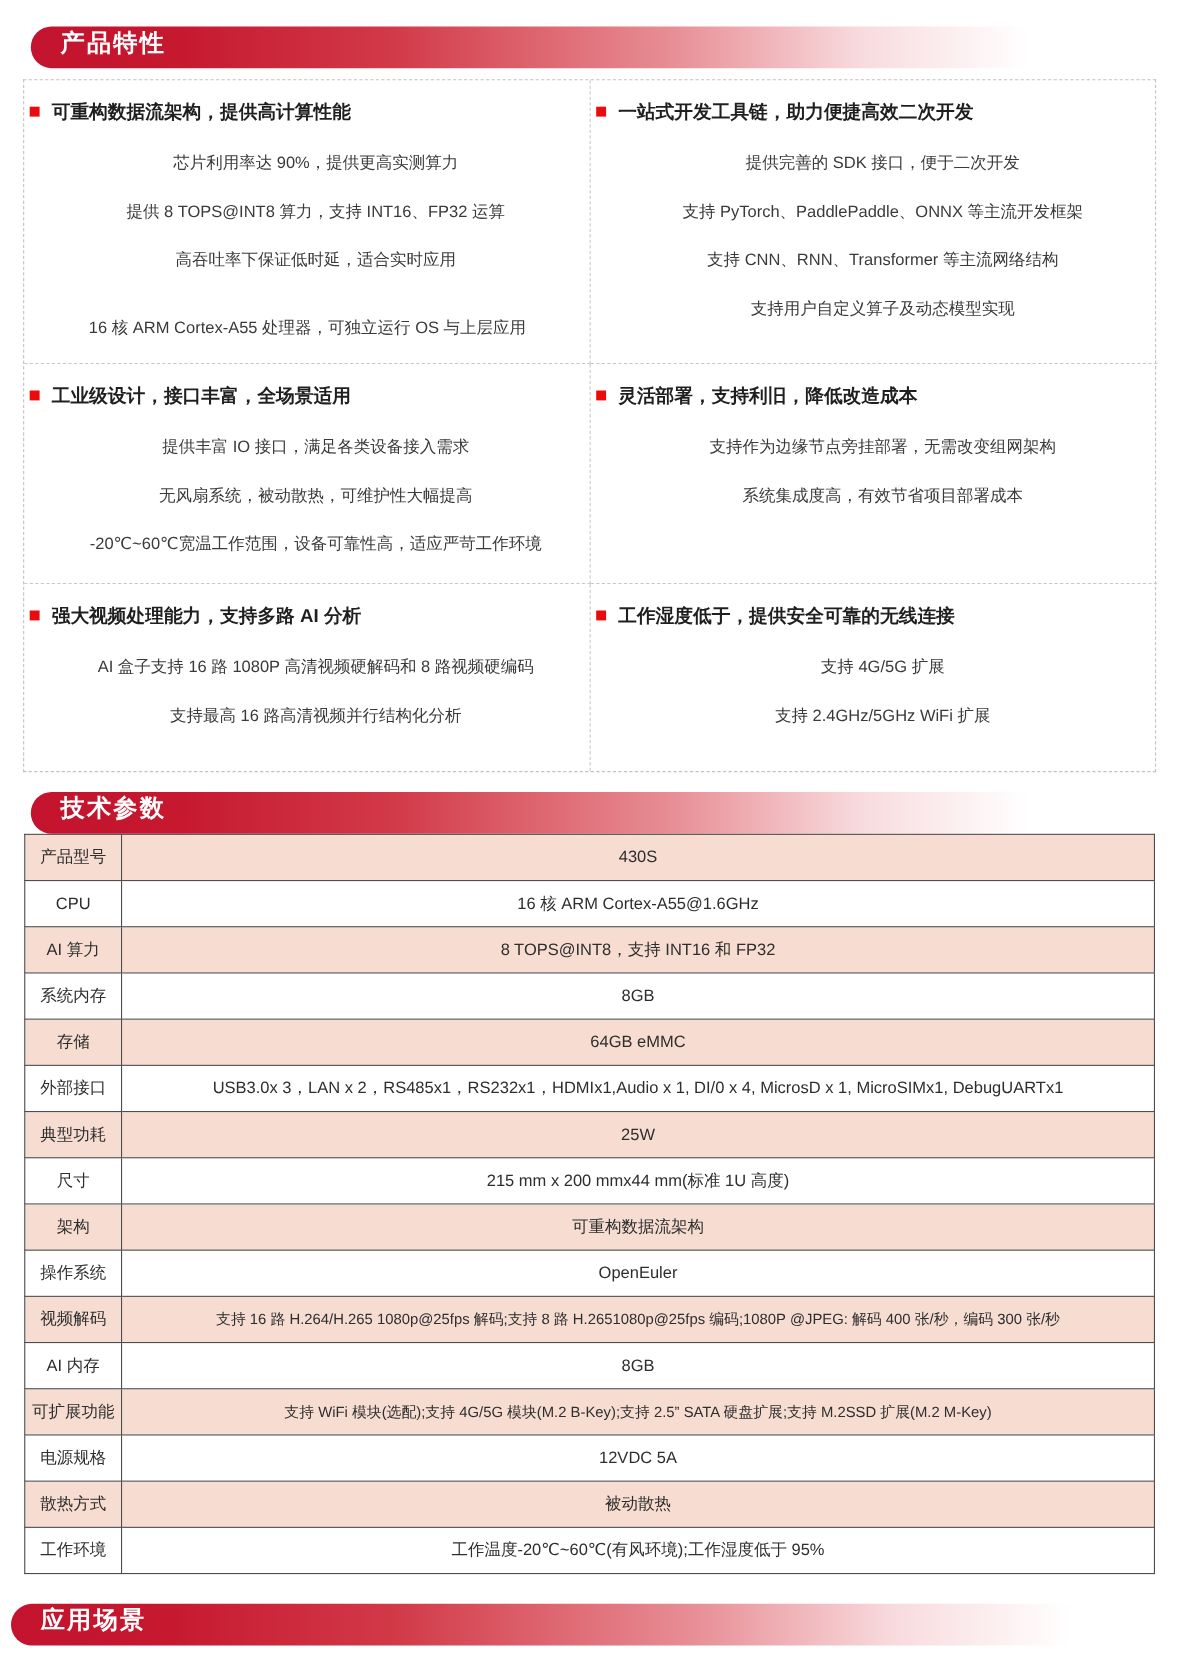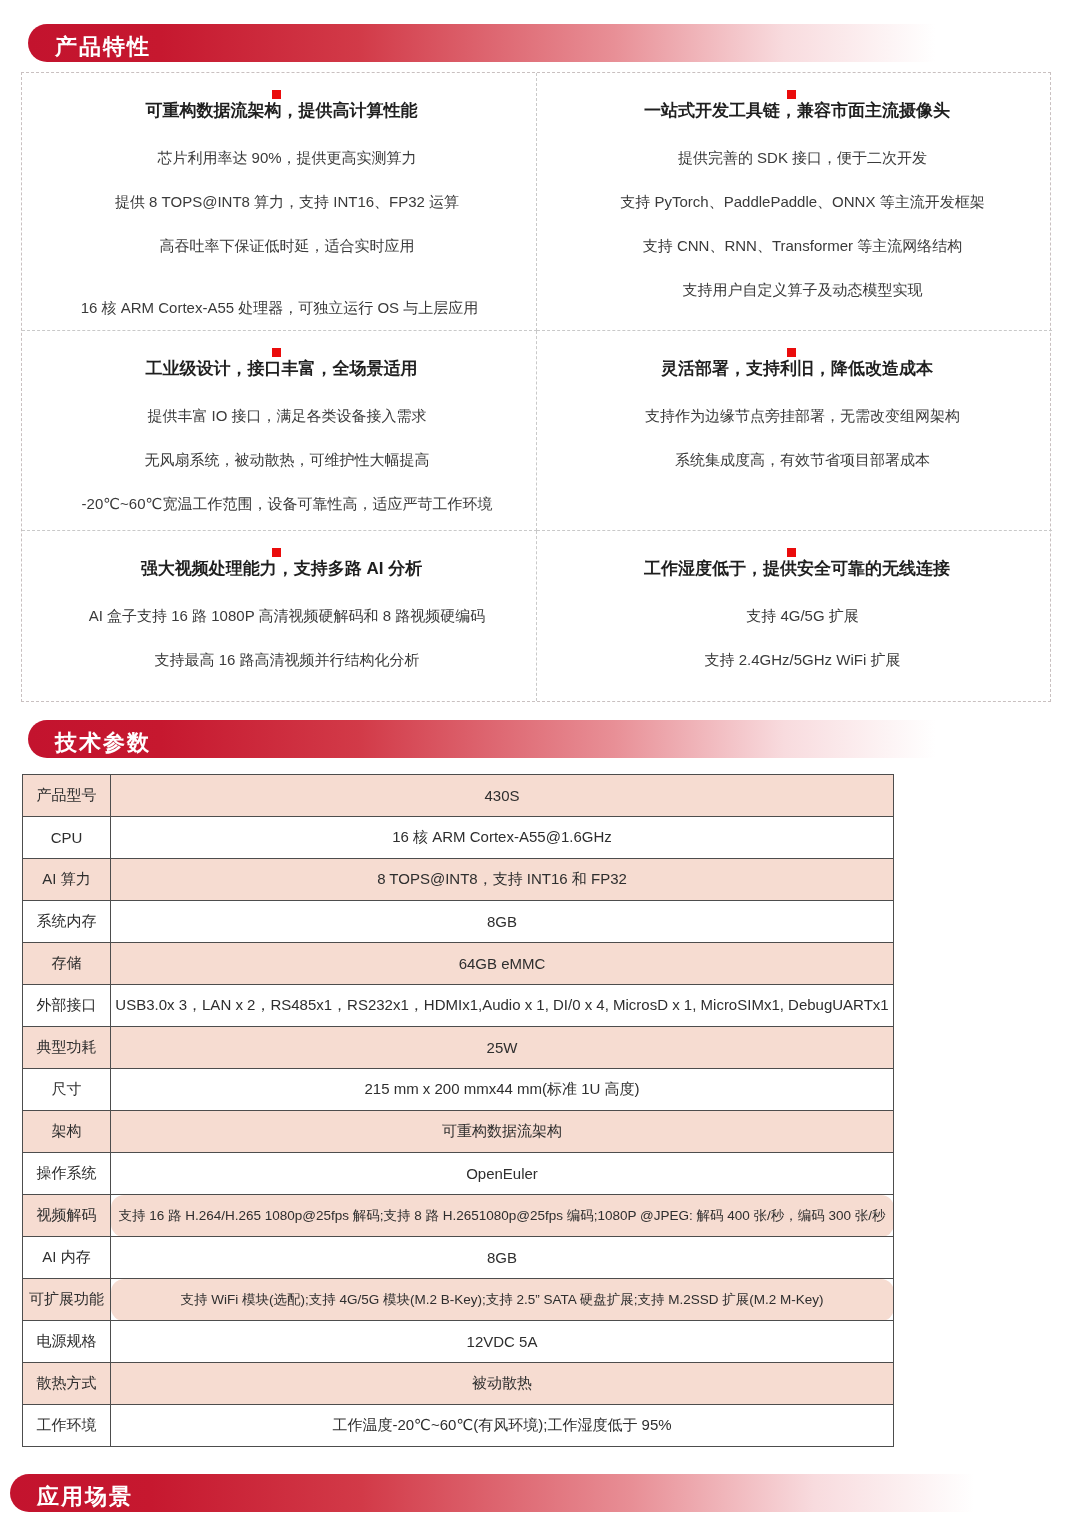--- a/index.html
+++ b/index.html
@@ -11,21 +11,21 @@
     font-family: "Liberation Sans", "DejaVu Sans", sans-serif;
     color: #2e2e2e;
     overflow: hidden;
   }
 
   
   .pill {
     height: 38px;
     border-radius: 19px;
     display: flex;
-    align-items: flex-end;
+    align-items: flex-start;
     padding-left: 27px;
     color: #ffffff;
     font-size: 22px;
     font-weight: bold;
     letter-spacing: 2px;
     background: linear-gradient(to right,
       #c3132e 0%, #c6182f 14%, #d23a48 35%,
       #e88f96 62%, #f8dbde 80%, rgba(255,255,255,0) 96%);
   }
   .pill-features { width: 945px; margin: 24px 0 0 28px; }
@@ -44,60 +44,59 @@
   .feat-cell { padding-top: 17px; overflow: hidden; }
   .feat-cell.div-r { border-right: 1px dashed #c9c9c9; }
   .feat-cell.div-b { border-bottom: 1px dashed #c9c9c9; }
   .feat-title {
     display: flex;
     align-items: center;
     padding-left: 5px;
     font-size: 17px;
     font-weight: bold;
     color: #1f1f1f;
-    flex-direction: column;
   }
   .bullet {
     width: 9px; height: 9px;
     background: #ea0c0c;
     margin-right: 11px;
     flex: 0 0 auto;
   }
   .feat-line {
     padding-left: 16px;
     margin-top: 27px;
     font-size: 15px;
     line-height: 17px;
     color: #3a3a3a;
     white-space: nowrap;
     text-align: center;
   }
   .feat-line.flush { padding-left: 1px; margin-top: 45px; }
 
   
   table.specs {
-    width: 872px;
-    margin: 16px 0 0 22px;
+    width: 1028px;
+    margin: 0 0 0 22px;
     border-collapse: collapse;
     table-layout: fixed;
   }
   table.specs td {
     border: 1px solid #4d4d4d;
     height: 42px;
     text-align: center;
     vertical-align: middle;
     font-size: 15px;
     color: #2e2e2e;
     padding: 0;
     overflow: hidden;
   }
   td.spec-label { width: 88px; }
   tr.pink td { background: #f6dcd1; }
   td.spec-value { white-space: nowrap; }
-  td.spec-value.small { font-size: 13.5px; border-radius: 13px; }
+  td.spec-value.small { font-size: 13.5px; }
 </style>
 </head>
 <body>
 
 <div class="pill pill-features">
   <span>产品特性</span>
 </div>
 
 <div class="features-grid">
 
@@ -108,21 +107,21 @@
     </div>
     <div class="feat-line">芯片利用率达 90%，提供更高实测算力</div>
     <div class="feat-line">提供 8 TOPS@INT8 算力，支持 INT16、FP32 运算</div>
     <div class="feat-line">高吞吐率下保证低时延，适合实时应用</div>
     <div class="feat-line flush">16 核 ARM Cortex-A55 处理器，可独立运行 OS 与上层应用</div>
   </div>
 
   <div class="feat-cell div-b">
     <div class="feat-title">
       <span class="bullet"></span>
-      <span>一站式开发工具链，兼容市面主流摄像头</span>
+      <span>一站式开发工具链，助力便捷高效二次开发</span>
     </div>
     <div class="feat-line">提供完善的 SDK 接口，便于二次开发</div>
     <div class="feat-line">支持 PyTorch、PaddlePaddle、ONNX 等主流开发框架</div>
     <div class="feat-line">支持 CNN、RNN、Transformer 等主流网络结构</div>
     <div class="feat-line">支持用户自定义算子及动态模型实现</div>
   </div>
 
   <div class="feat-cell div-r div-b">
     <div class="feat-title">
       <span class="bullet"></span>

